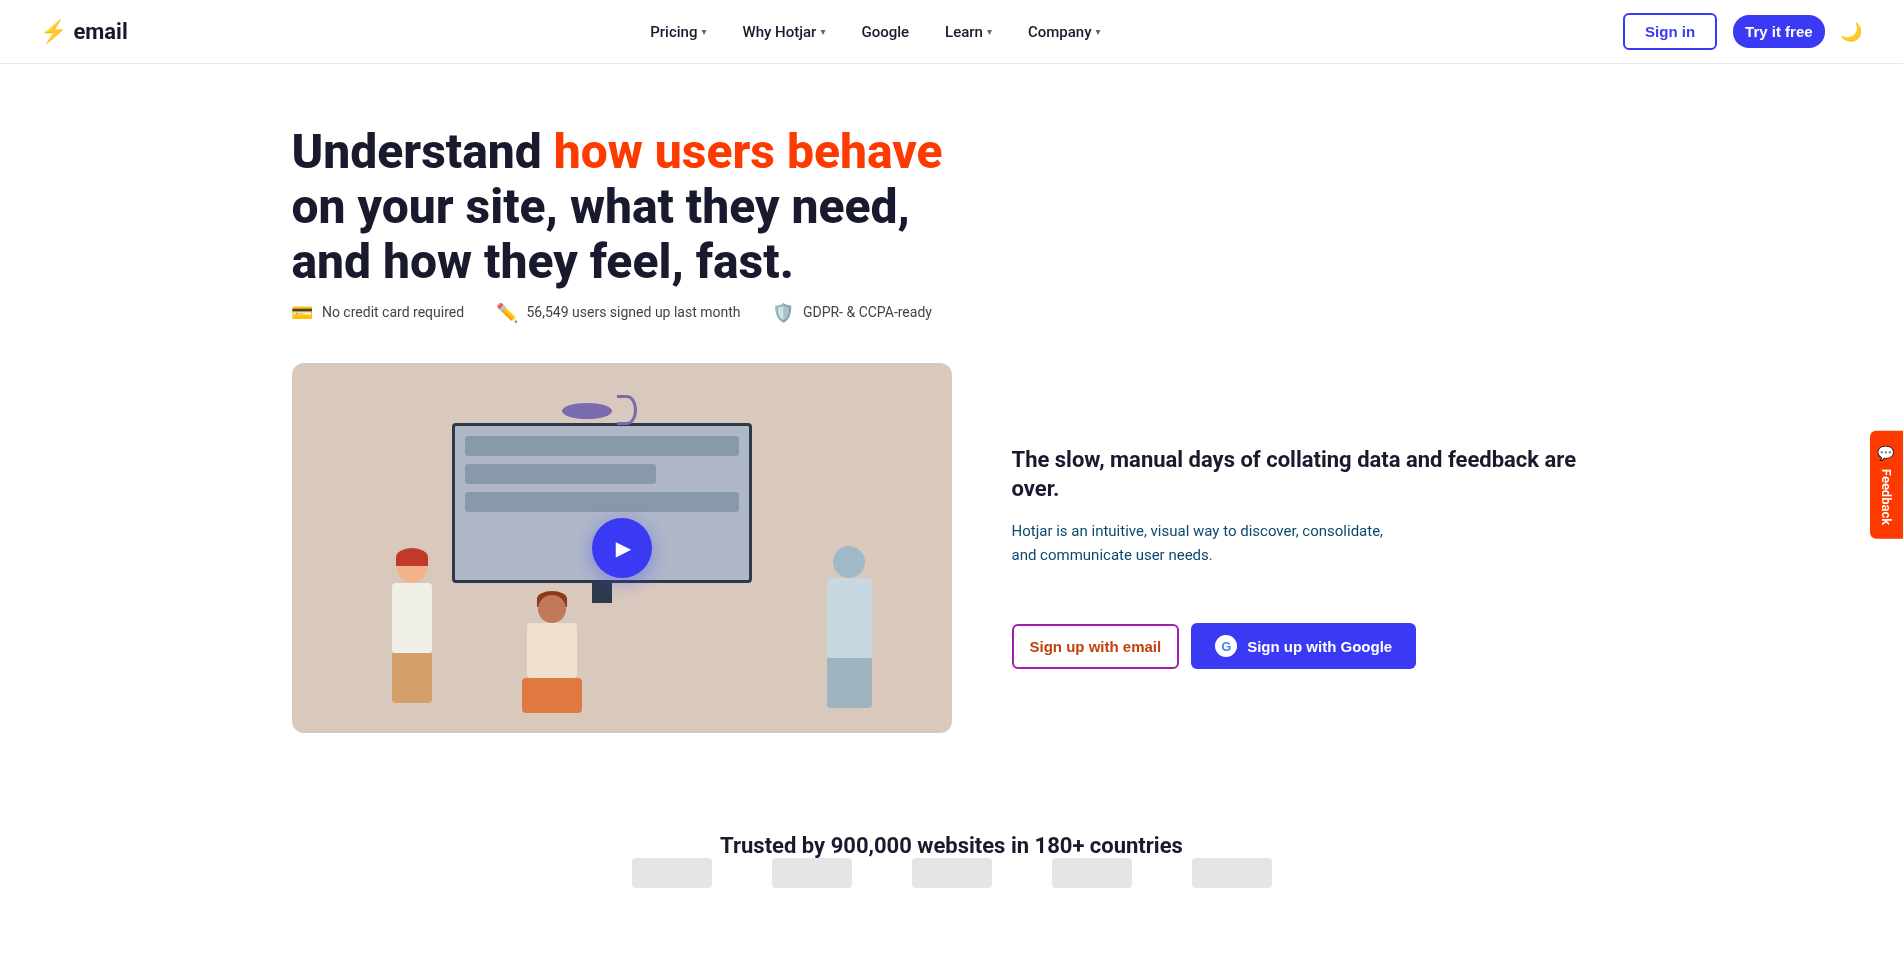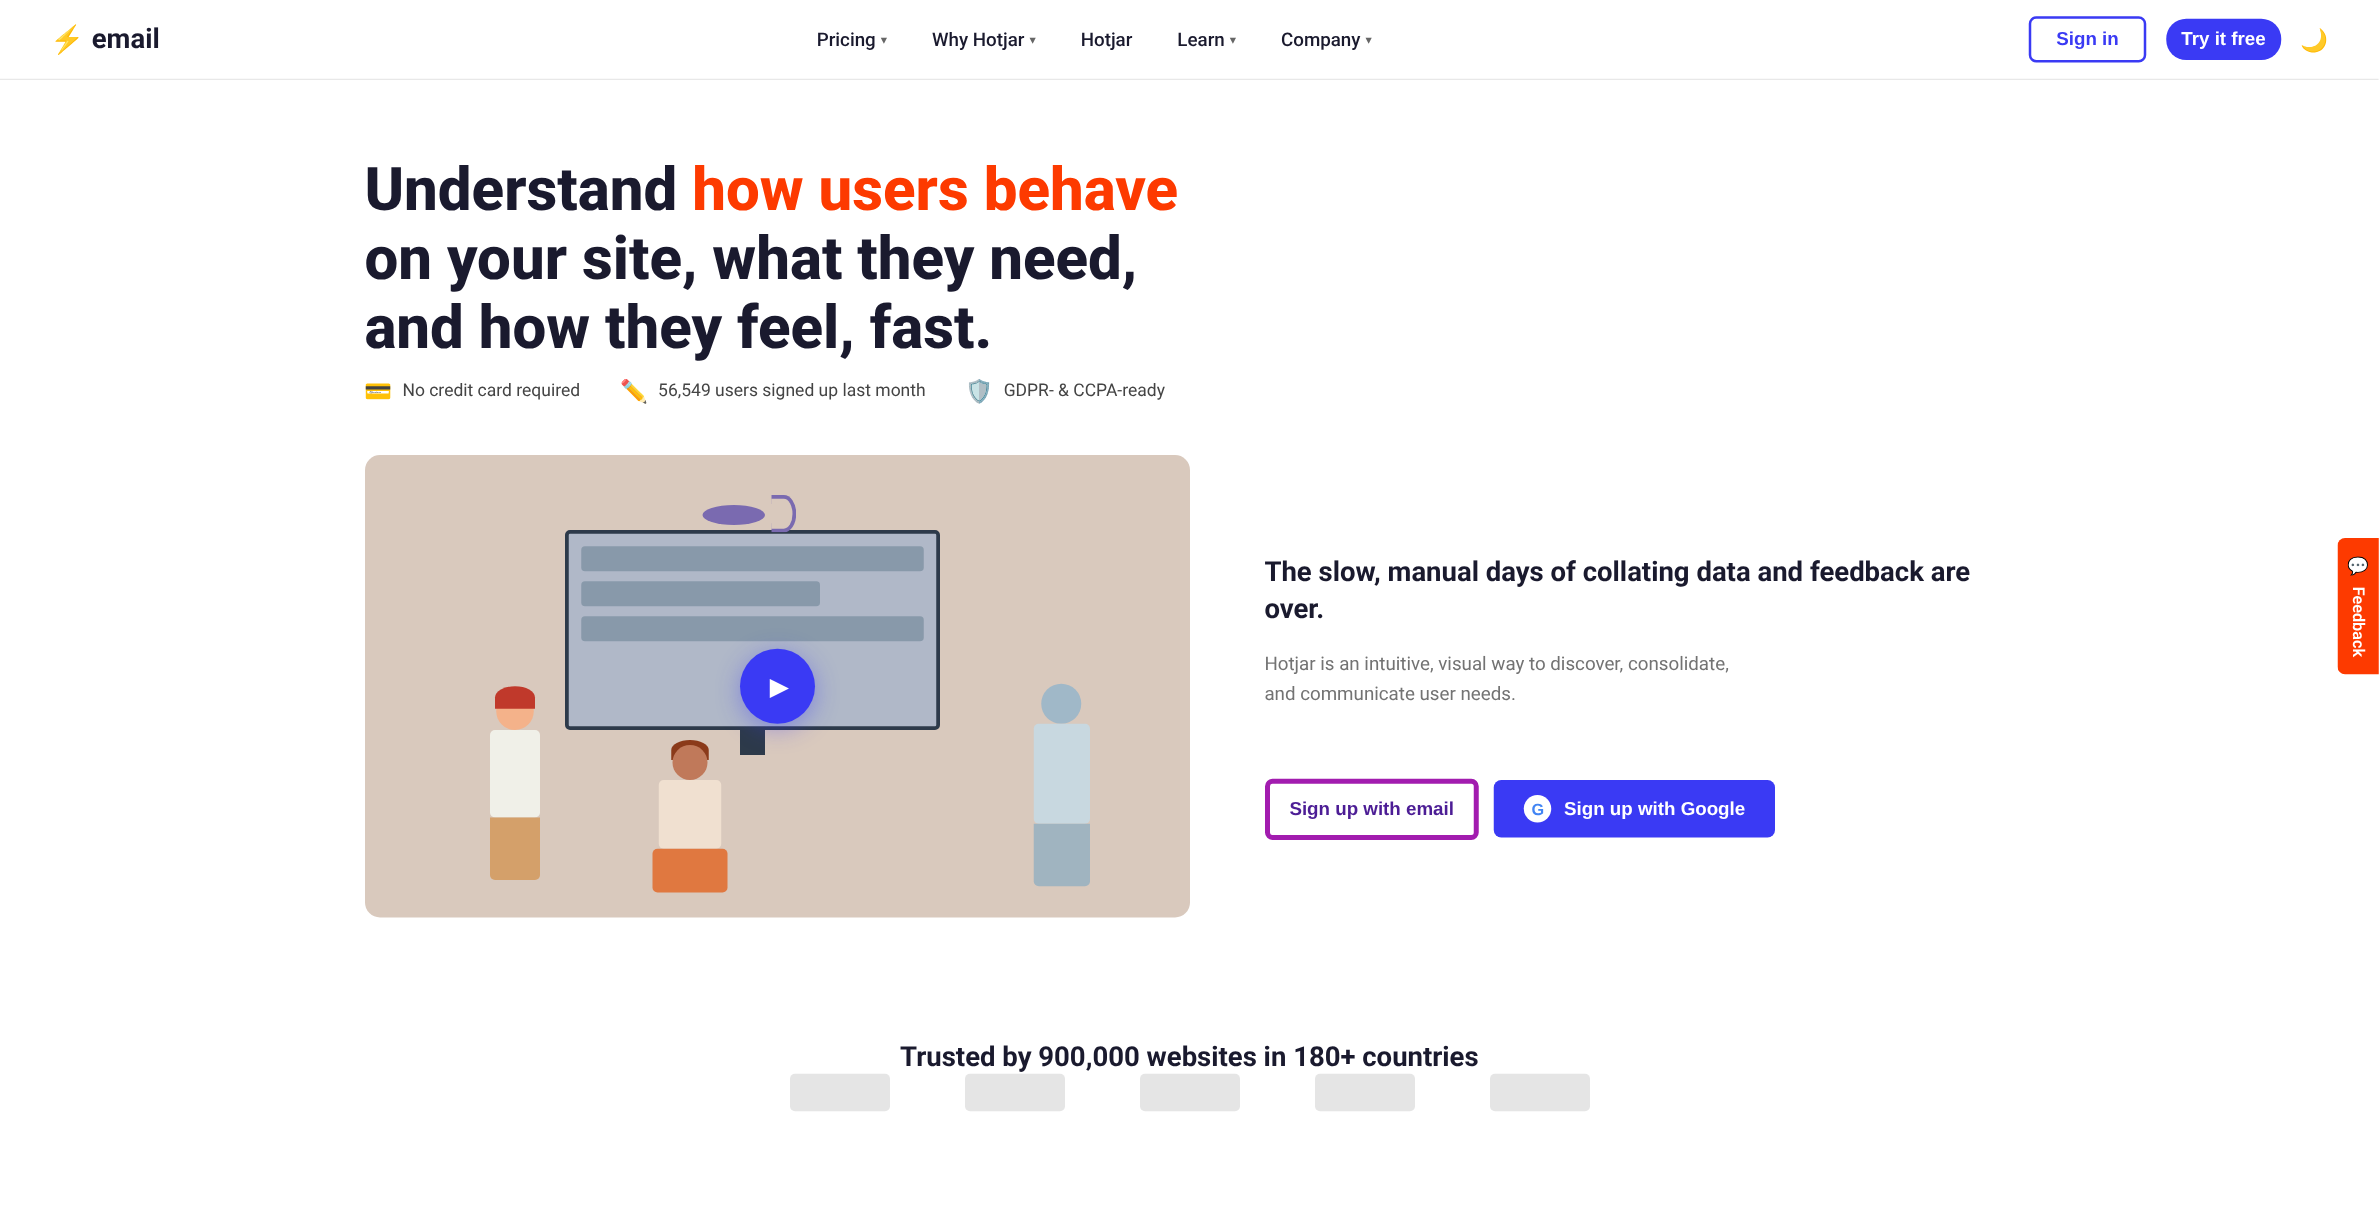--- a/index.html
+++ b/index.html
@@ -148,26 +148,26 @@
       position: absolute; right: -15px; top: -8px;
       width: 20px; height: 30px; border: 3px solid #7a6ab0;
       border-radius: 0 50% 50% 0; border-left: none;
     }
 
     
     .hero-right-title {
       font-size: 22px; font-weight: 700; color: #1a1a2e; line-height: 1.3; margin-bottom: 16px;
     }
     .hero-right-sub {
-      font-size: 15px; color: #737373; line-height: 1.6; max-width: 380px; margin-bottom: 56px;
+      font-size: 15px; color: #0c4a6e; line-height: 1.6; max-width: 380px; margin-bottom: 56px;
     }
     .signup-buttons { display: flex; gap: 12px; align-items: center; }
     .btn-email {
-      padding: 12px 16px; border: 4px solid #a21caf; border-radius: 6px;
-      font-size: 15px; font-weight: 600; color: #4c1d95; background: transparent;
+      padding: 12px 16px; border: 2px solid #a21caf; border-radius: 6px;
+      font-size: 15px; font-weight: 600; color: #c2410c; background: transparent;
       cursor: pointer; white-space: nowrap;
     }
     .btn-google {
       padding: 12px 24px; border: none; border-radius: 6px;
       font-size: 15px; font-weight: 600; color: #fff; background: #3a3af4;
       cursor: pointer; display: flex; align-items: center; gap: 10px; white-space: nowrap;
     }
     .google-g {
       width: 22px; height: 22px; background: #fff; border-radius: 50%;
       display: flex; align-items: center; justify-content: center;
@@ -207,21 +207,21 @@
   <div class="nav-links">
     <a href="#" class="nav-link">
       <span>Pricing</span>
       <span class="chevron">▾</span>
     </a>
     <a href="#" class="nav-link">
       <span>Why Hotjar</span>
       <span class="chevron">▾</span>
     </a>
     <a href="#" class="nav-link">
-      <span>Hotjar</span>
+      <span>Google</span>
     </a>
     <a href="#" class="nav-link">
       <span>Learn</span>
       <span class="chevron">▾</span>
     </a>
     <a href="#" class="nav-link">
       <span>Company</span>
       <span class="chevron">▾</span>
     </a>
   </div>

